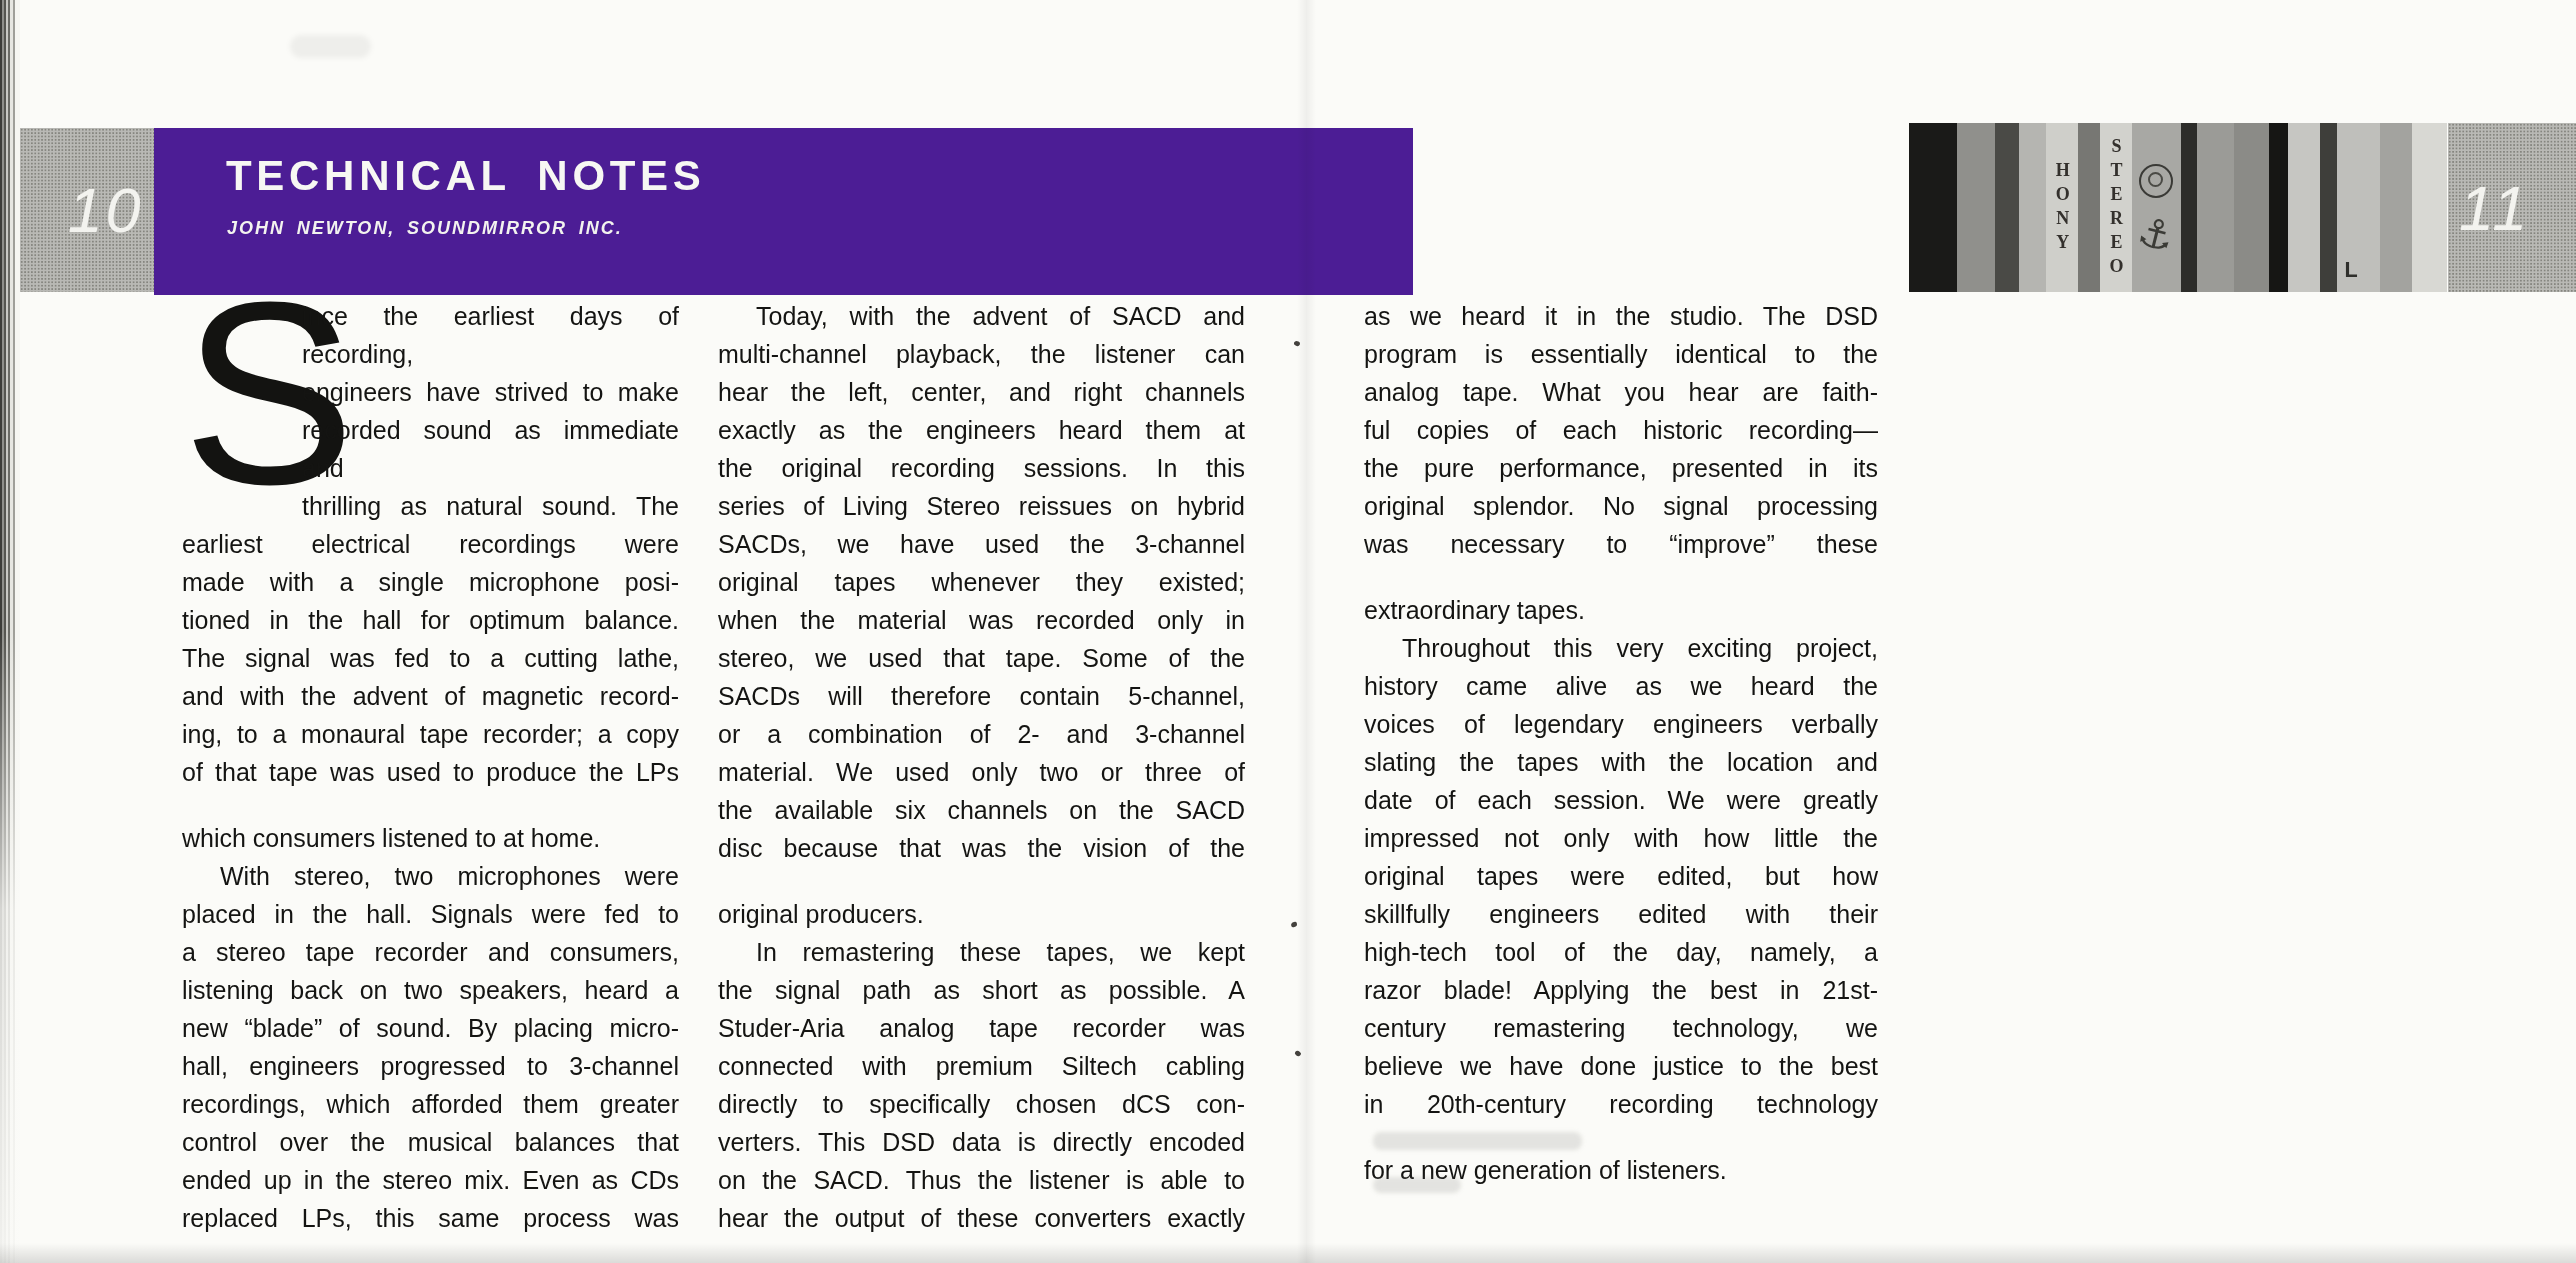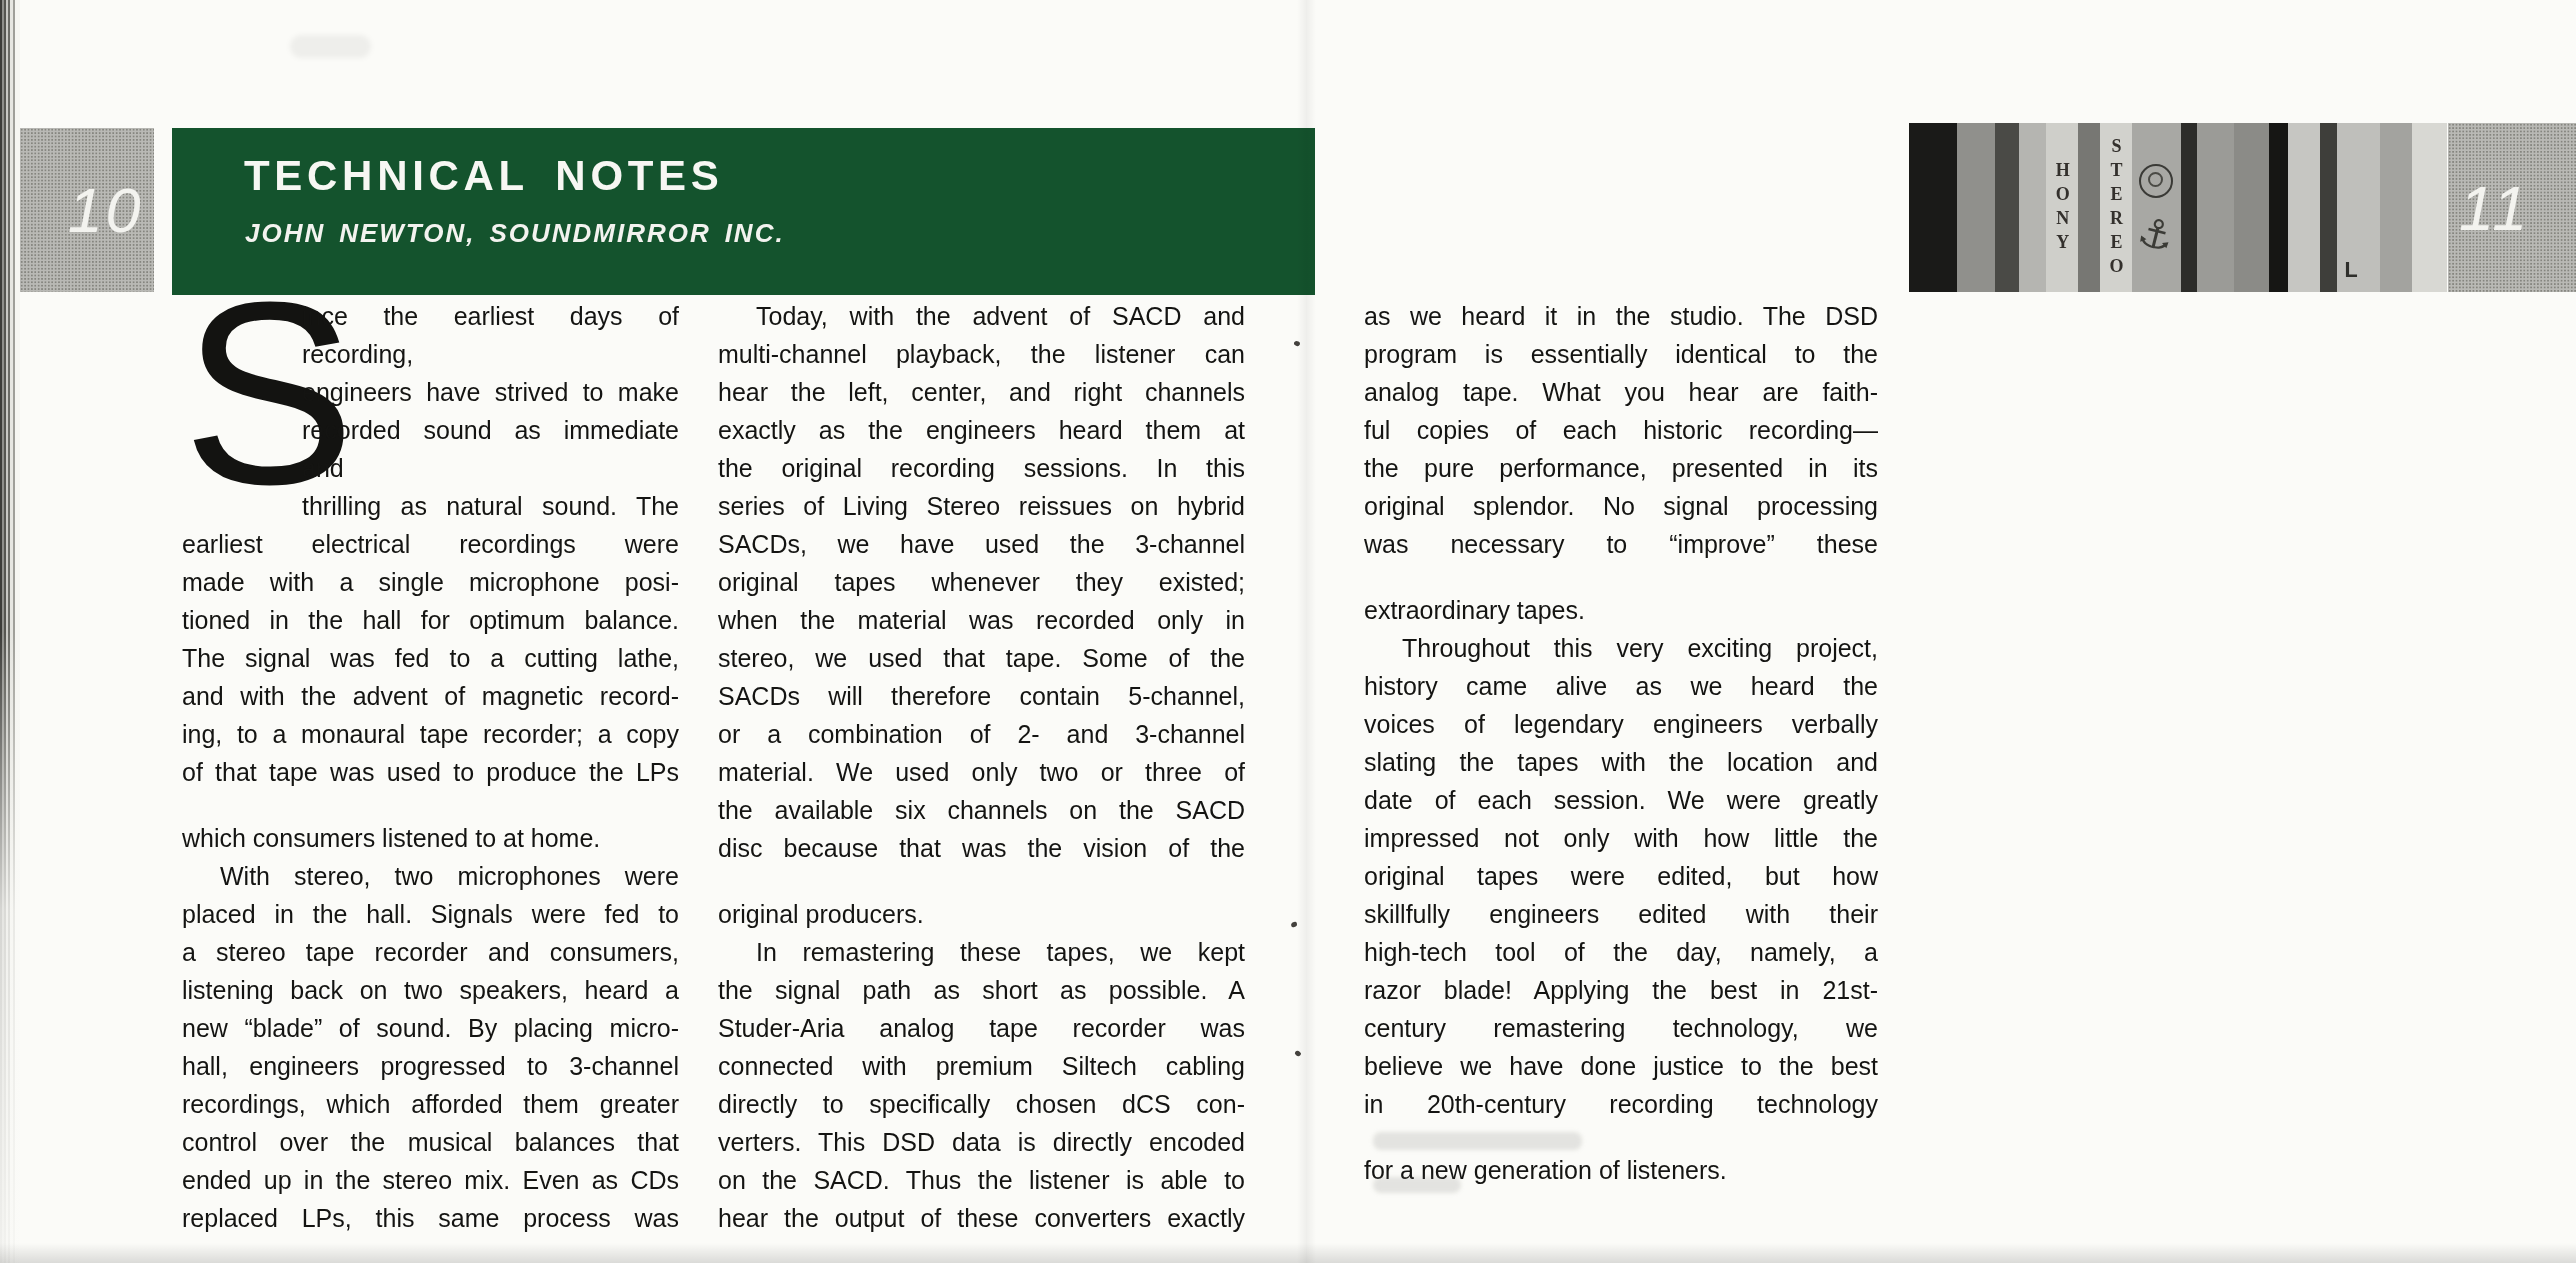--- a/index.html
+++ b/index.html
@@ -15,25 +15,25 @@
 
   
   .band-gray{position:absolute;background-color:#b9b9b5;
     background-image:radial-gradient(#85857f 0.8px,rgba(0,0,0,0) 1px);background-size:3.4px 3.4px;}
   .band-gray.left{left:20px;top:128px;width:134px;height:164px;display:flex;align-items:center;
     justify-content:flex-end;padding-right:10.8px;box-sizing:border-box;}
   .band-gray.right{left:2448px;top:123px;width:128px;height:169px;display:flex;align-items:center;
     justify-content:center;padding-right:35px;box-sizing:border-box;}
   .page-num{font-size:63px;font-style:italic;color:#f3f3ef;letter-spacing:2.7px;}
 
-  .band-black{position:absolute;left:172px;top:128px;width:1143px;height:167px;background:#14532d;}
+  .band-black{position:absolute;left:154px;top:128px;width:1259px;height:167px;background:#4c1d95;}
   .hdr-title{position:absolute;left:72px;top:24px;color:#f7f7f3;font-weight:bold;font-size:42px;
     letter-spacing:4.7px;word-spacing:10.8px;}
   .hdr-byline{position:absolute;left:73px;top:90px;color:#f3f3ef;font-weight:bold;font-style:italic;
-    font-size:26px;letter-spacing:2px;word-spacing:4.7px;}
+    font-size:18px;letter-spacing:2px;word-spacing:4.7px;}
 
   
   .photo{position:absolute;left:1909px;top:123px;width:538px;height:169px;display:flex;overflow:hidden;
     background:#777;}
   .spine{position:relative;height:100%;display:flex;align-items:center;justify-content:center;}
   .vlabel{writing-mode:vertical-rl;text-orientation:upright;font-family:"Liberation Serif",serif;
     font-size:18px;letter-spacing:4px;color:#33302c;font-weight:bold;}
   .emblem{position:absolute;top:24%;left:50%;transform:translateX(-50%);width:34px;height:34px;
     border:2.7px solid #3a3a36;border-radius:50%;box-sizing:border-box;}
   .emblem-inner{position:absolute;left:6.7px;top:6.7px;width:15px;height:15px;border:2px solid #4a4a45;

